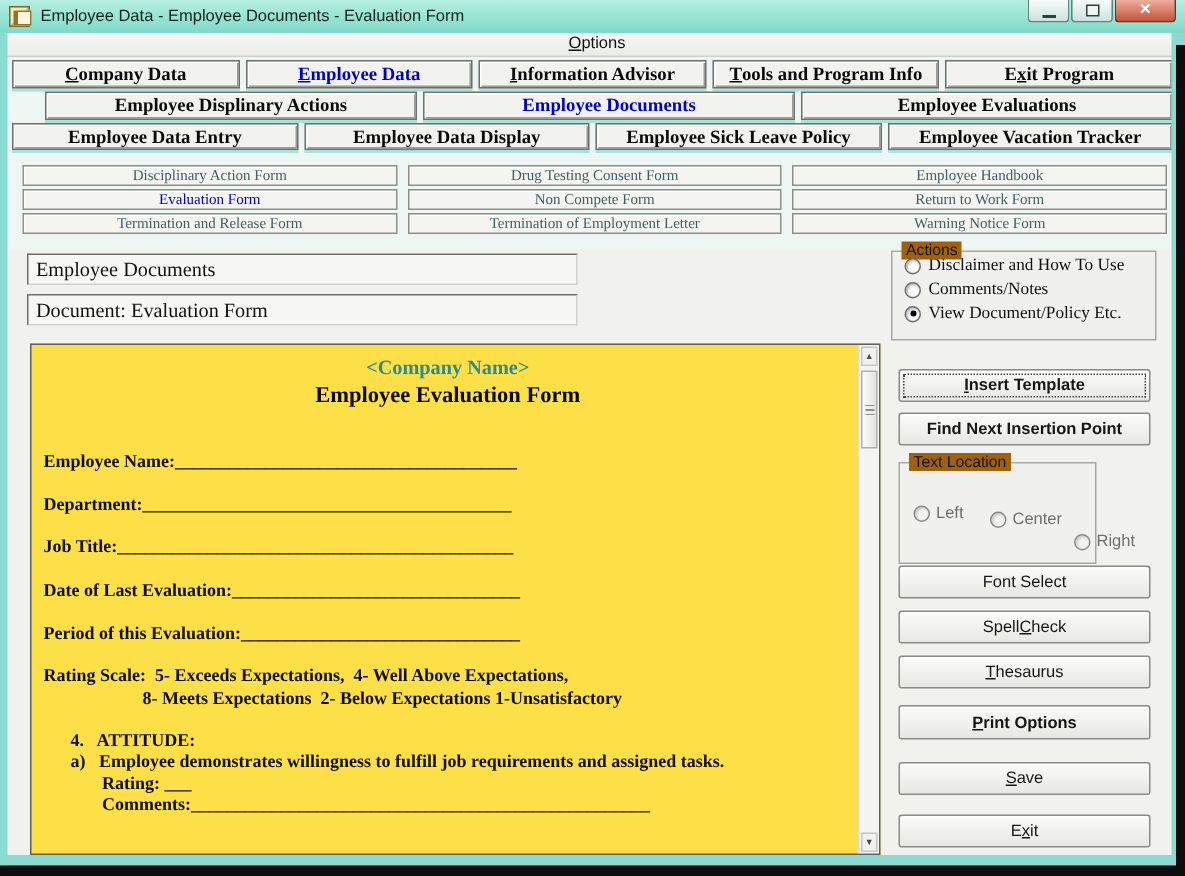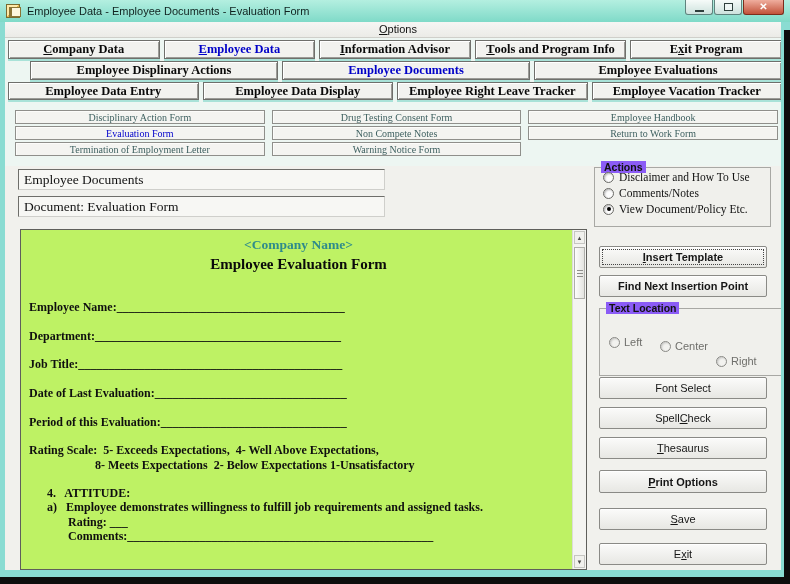--- a/index.html
+++ b/index.html
@@ -64,33 +64,33 @@
 
   
   .field { position:absolute; left:18px; width:367px; height:21px; background:#F7F7F4;
            border:1px solid; border-color:#6e6e6a #cfcfcb #cfcfcb #6e6e6a;
            font-family:"Liberation Serif", serif; font-size:13.5px; color:#111;
            display:flex; align-items:center; padding-left:5px; }
   .field1 { top:169px; } .field2 { top:196px; }
 
   
   .groupbox { position:absolute; border:1px solid #a8a8a4; background:#F0F0EC; }
-  .group-label { position:absolute; top:-7px; left:6px; background:#8b5cf6; padding:0 3px;
-                 font-size:10.5px; font-weight:bold; color:#111; }
+  .group-label { position:absolute; top:-7px; left:6px; background:#a16207; padding:0 3px;
+                 font-size:10.5px; font-weight:normal; color:#111; }
   .actions-box { left:594px; top:167px; width:177px; height:60px; }
   .opt-row { display:flex; align-items:center; gap:5px; margin:2px 0 0 8px; height:14px; }
   .opt-label { font-family:"Liberation Serif", serif; font-size:11.5px; color:#111; }
   .radio { width:11px; height:11px; border-radius:50%; background:#fdfdfd; border:1px solid #6a6a66;
            box-shadow:inset 1px 1px 2px rgba(0,0,0,.28); flex:none; position:relative; }
   .radio.selected::after { content:""; position:absolute; left:2.5px; top:2.5px; width:4px; height:4px;
            border-radius:50%; background:#000; }
 
   
   .docview { position:absolute; left:20px; top:229px; width:567px; height:341px;
-             background:#bef264; border:1px solid #5f5f5b; overflow:hidden; }
+             background:#fde047; border:1px solid #5f5f5b; overflow:hidden; }
   .doc-content { position:absolute; left:0; top:0; right:14px; bottom:0; padding:6px 4px 0 8px; overflow:hidden; }
   .doc-company { text-align:center; font-family:"Liberation Serif", serif; font-weight:bold;
                  font-size:13.5px; line-height:18px; color:#2E8B8B; }
   .doc-title   { text-align:center; font-family:"Liberation Serif", serif; font-weight:bold;
                  font-size:15px; line-height:20px; color:#0a0a0a; margin-bottom:12px; }
   .doc-line { white-space:pre; font-family:"Liberation Serif", serif; font-weight:bold;
               font-size:12px; line-height:14.3px; min-height:14.3px; color:#0f0f0f; }
 
   
   .scrollbar { position:absolute; right:0; top:0; width:14px; height:100%;
@@ -110,21 +110,21 @@
          background:linear-gradient(#fbfbfa,#e7e7e3); border:1px solid #8a8a86; border-radius:2px;
          box-shadow:inset 0 1px 0 #fff;
          display:flex; align-items:center; justify-content:center;
          font-size:11px; color:#161616; }
   .cmd.bold { font-weight:bold; }
   .cmd.focus { outline:1px dotted #444; outline-offset:-4px; }
   .b-insert { top:246px; } .b-find { top:275px; }
   .b-font { top:377px; } .b-spell { top:407px; } .b-thes { top:437px; }
   .b-print { top:470px; height:23px; } .b-save { top:508px; } .b-exit { top:543px; }
 
-  .textloc-box { left:599px; top:308px; width:192px; height:68px; }
+  .textloc-box { left:599px; top:308px; width:132px; height:68px; }
   .tl-opt { position:absolute; display:flex; align-items:center; gap:4px; }
   .tl-opt .radio { background:#f2f2ef; box-shadow:inset 1px 1px 2px rgba(0,0,0,.18); border-color:#8a8a86; }
   .tl-label { font-size:11px; color:#6f6f6b; }
   .tl-left { left:9px; top:15px;margin-top:12px; } .tl-center { left:60px; top:31px; } .tl-right { left:116px; top:46px; }
 
   u { text-decoration:underline; }
 </style>
 </head>
 <body>
 
@@ -164,31 +164,32 @@
 
   <div class="navrow navrow2">
     <div class="tab">Employee Displinary Actions</div>
     <div class="tab active">Employee Documents</div>
     <div class="tab">Employee Evaluations</div>
   </div>
 
   <div class="navrow navrow3">
     <div class="tab">Employee Data Entry</div>
     <div class="tab">Employee Data Display</div>
-    <div class="tab">Employee Right Leave Tracker</div>
+    <div class="tab">Employee Sick Leave Policy</div>
     <div class="tab">Employee Vacation Tracker</div>
   </div>
 
   <div class="doc-grid">
     <div class="doc-btn">Disciplinary Action Form</div>
     <div class="doc-btn">Drug Testing Consent Form</div>
     <div class="doc-btn">Employee Handbook</div>
     <div class="doc-btn active">Evaluation Form</div>
-    <div class="doc-btn">Non Compete Notes</div>
+    <div class="doc-btn">Non Compete Form</div>
     <div class="doc-btn">Return to Work Form</div>
+    <div class="doc-btn">Termination and Release Form</div>
     <div class="doc-btn">Termination of Employment Letter</div>
     <div class="doc-btn">Warning Notice Form</div>
   </div>
 
   <div class="field field1">Employee Documents</div>
   <div class="field field2">Document: Evaluation Form</div>
 
   <div class="groupbox actions-box">
     <span class="group-label">Actions</span>
     <div class="opt-row">

